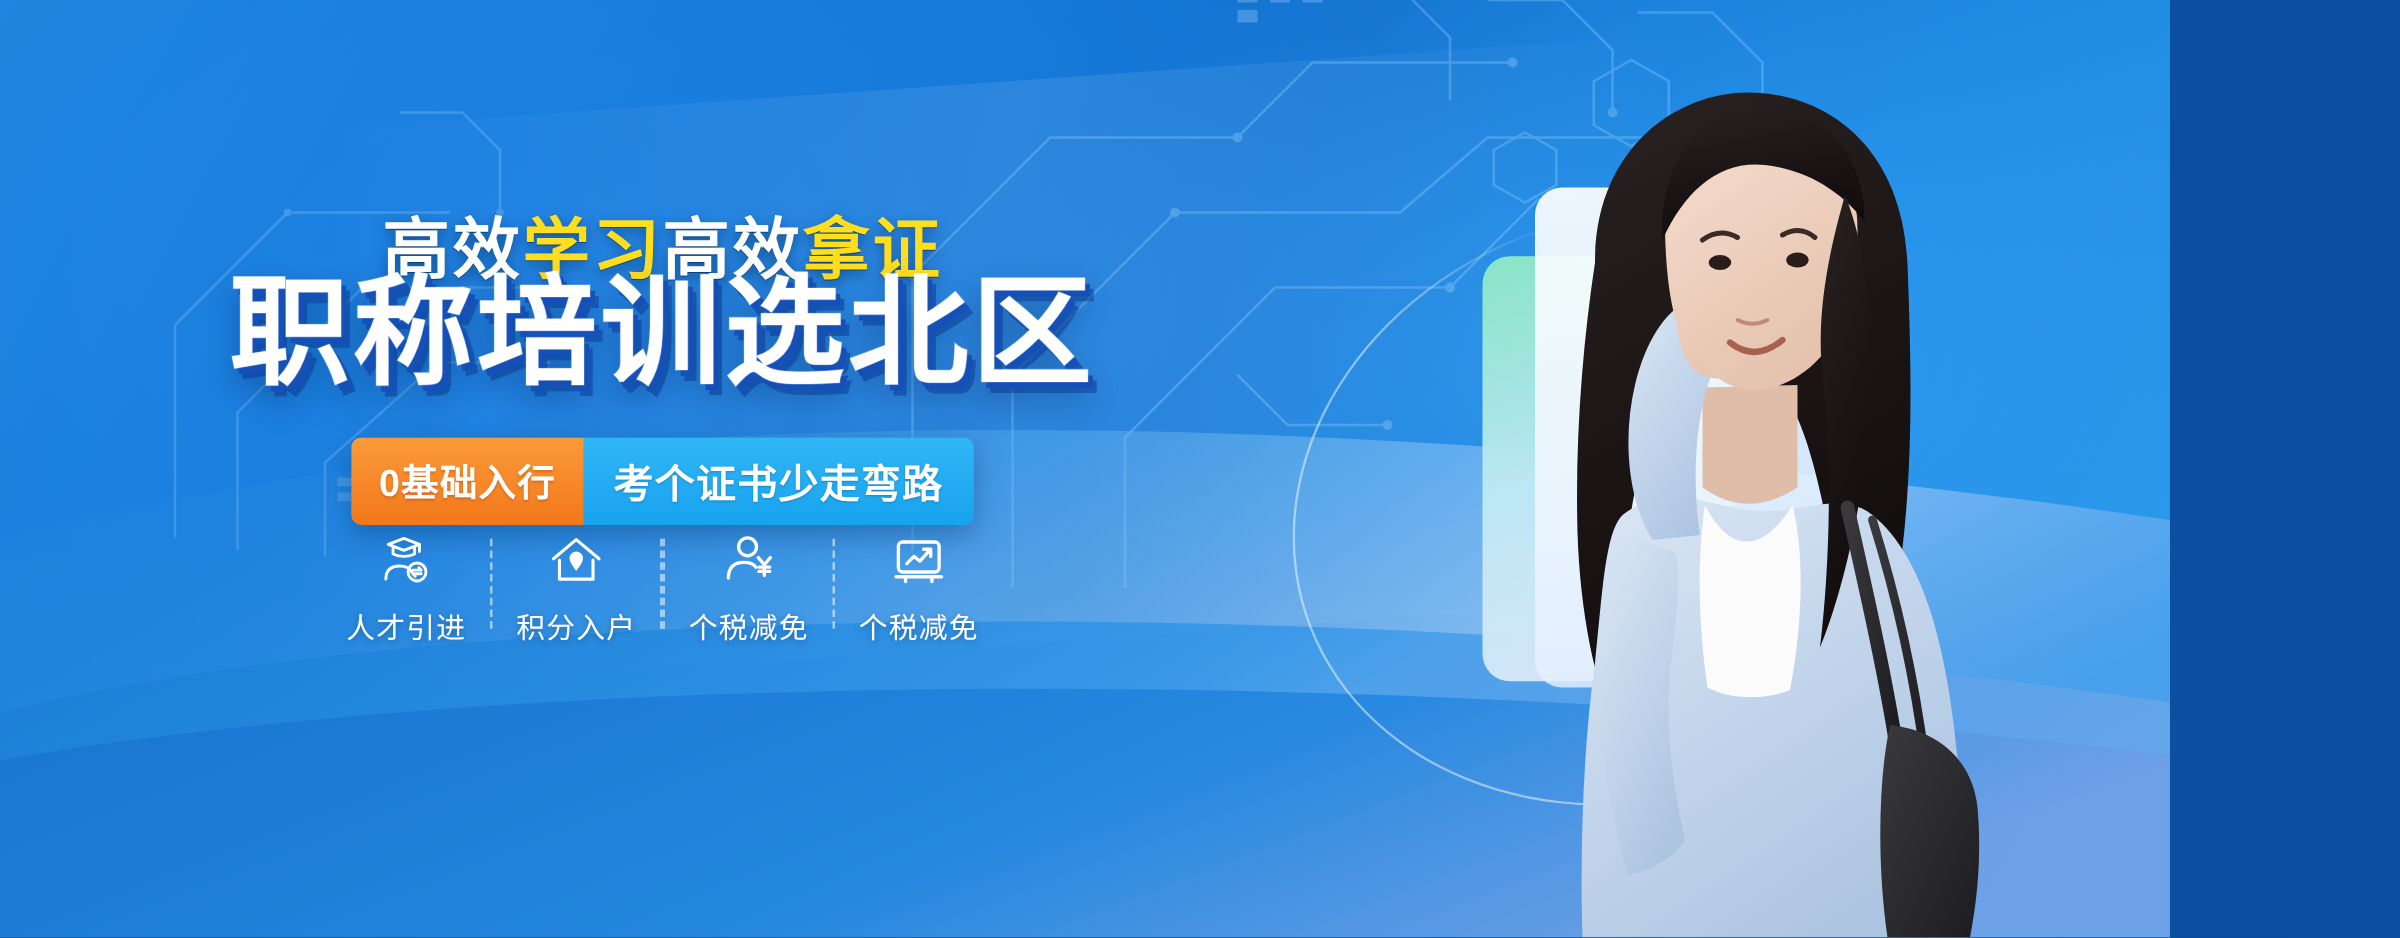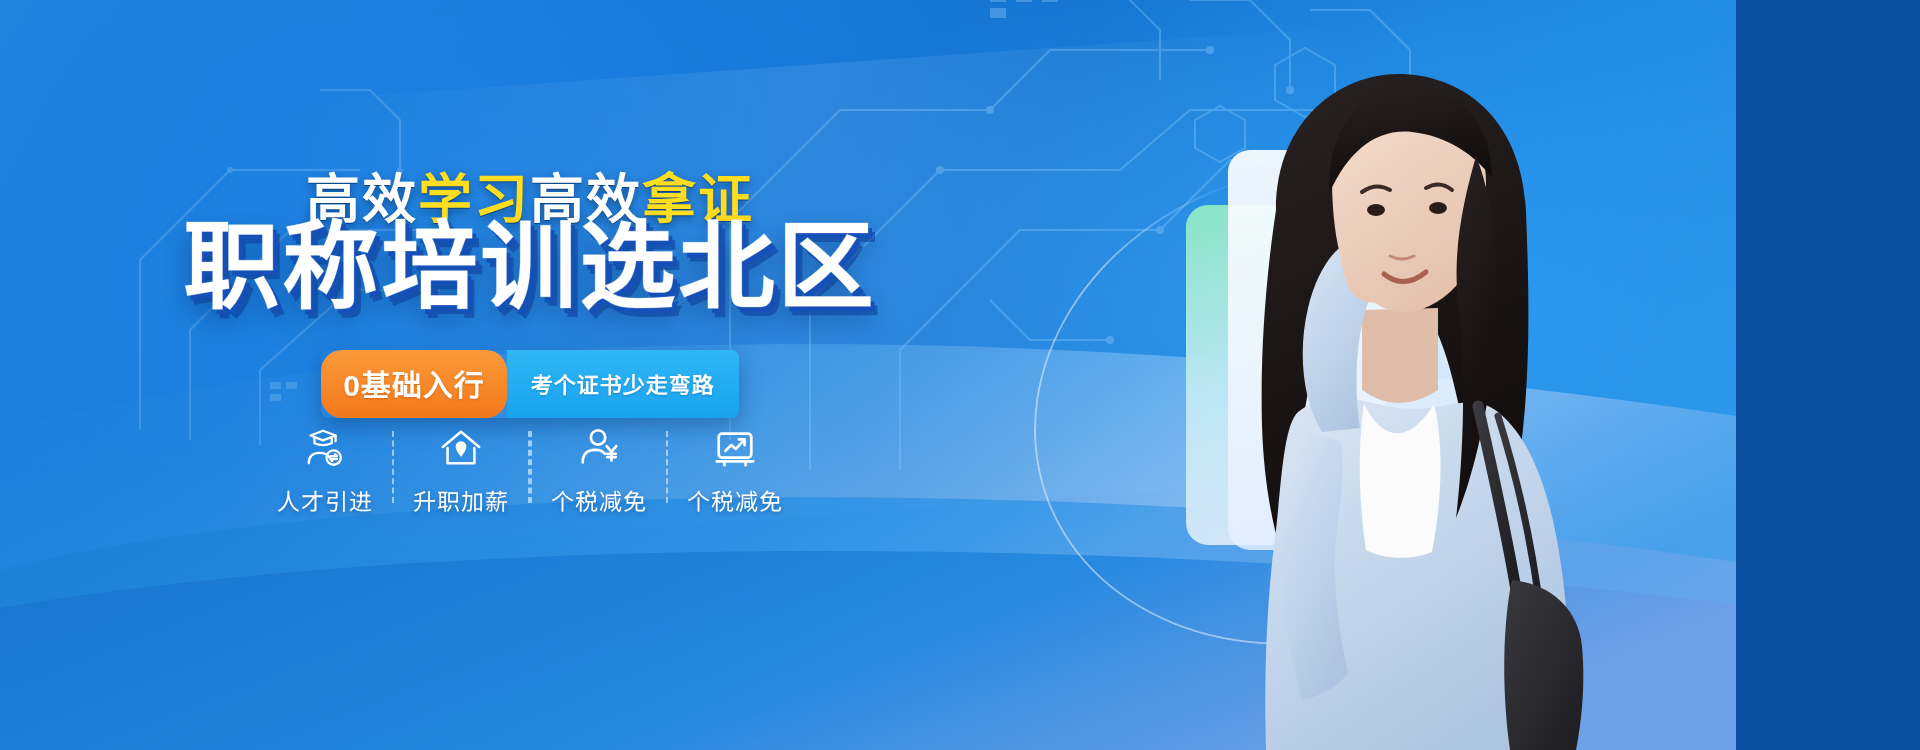--- a/index.html
+++ b/index.html
@@ -105,26 +105,25 @@
     border-radius:8px;overflow:hidden;
     box-shadow:0 8px 22px rgba(4,40,90,.35);
   }
   .badge-left{
     background:linear-gradient(180deg,#fb9a3a 0%,#f3781a 100%);
     color:#ffffff;
     font-size:30px;font-weight:bold;letter-spacing:1px;
     padding:11px 22px 13px 22px;
     display:flex;align-items:center;
     text-shadow:0 1px 2px rgba(150,60,0,.35);
-    border-radius:21px;
   }
   .badge-right{
     background:linear-gradient(180deg,#30b6f5 0%,#18a3ef 100%);
     color:#ffffff;
-    font-size:22px;font-weight:bold;letter-spacing:1px;
+    font-size:32px;font-weight:bold;letter-spacing:1px;
     padding:11px 24px 13px 24px;
     display:flex;align-items:center;
     text-shadow:0 1px 2px rgba(0,70,120,.35);
   }
 
   
   .features{
     position:absolute;left:0;right:0;top:425px;
     display:flex;justify-content:center;align-items:flex-start;
   }
@@ -392,21 +391,21 @@
       <div class="divider"></div>
 
       <div class="feature">
         <span class="feature-icon">
           <svg width="46" height="46" viewBox="0 0 48 48" fill="none" stroke="#ffffff" stroke-width="2.6" stroke-linecap="round" stroke-linejoin="round">
             <path d="M5 23 L24 7 L43 23"></path>
             <path d="M10 24 L10 40 L38 40 L38 24"></path>
             <path d="M24 17 a5.6 5.6 0 0 1 5.6 5.6 c0 4.2 -5.6 10.4 -5.6 10.4 s-5.6 -6.2 -5.6 -10.4 a5.6 5.6 0 0 1 5.6 -5.6 Z" fill="#ffffff" stroke="none"></path>
           </svg>
         </span>
-        <span class="feature-label">升职加薪</span>
+        <span class="feature-label">积分入户</span>
       </div>
 
       <div class="divider"></div>
 
 
       <div class="divider"></div>
 
       <div class="feature">
         <span class="feature-icon">
           <svg width="46" height="46" viewBox="0 0 48 48" fill="none" stroke="#ffffff" stroke-width="2.8" stroke-linecap="round" stroke-linejoin="round">

